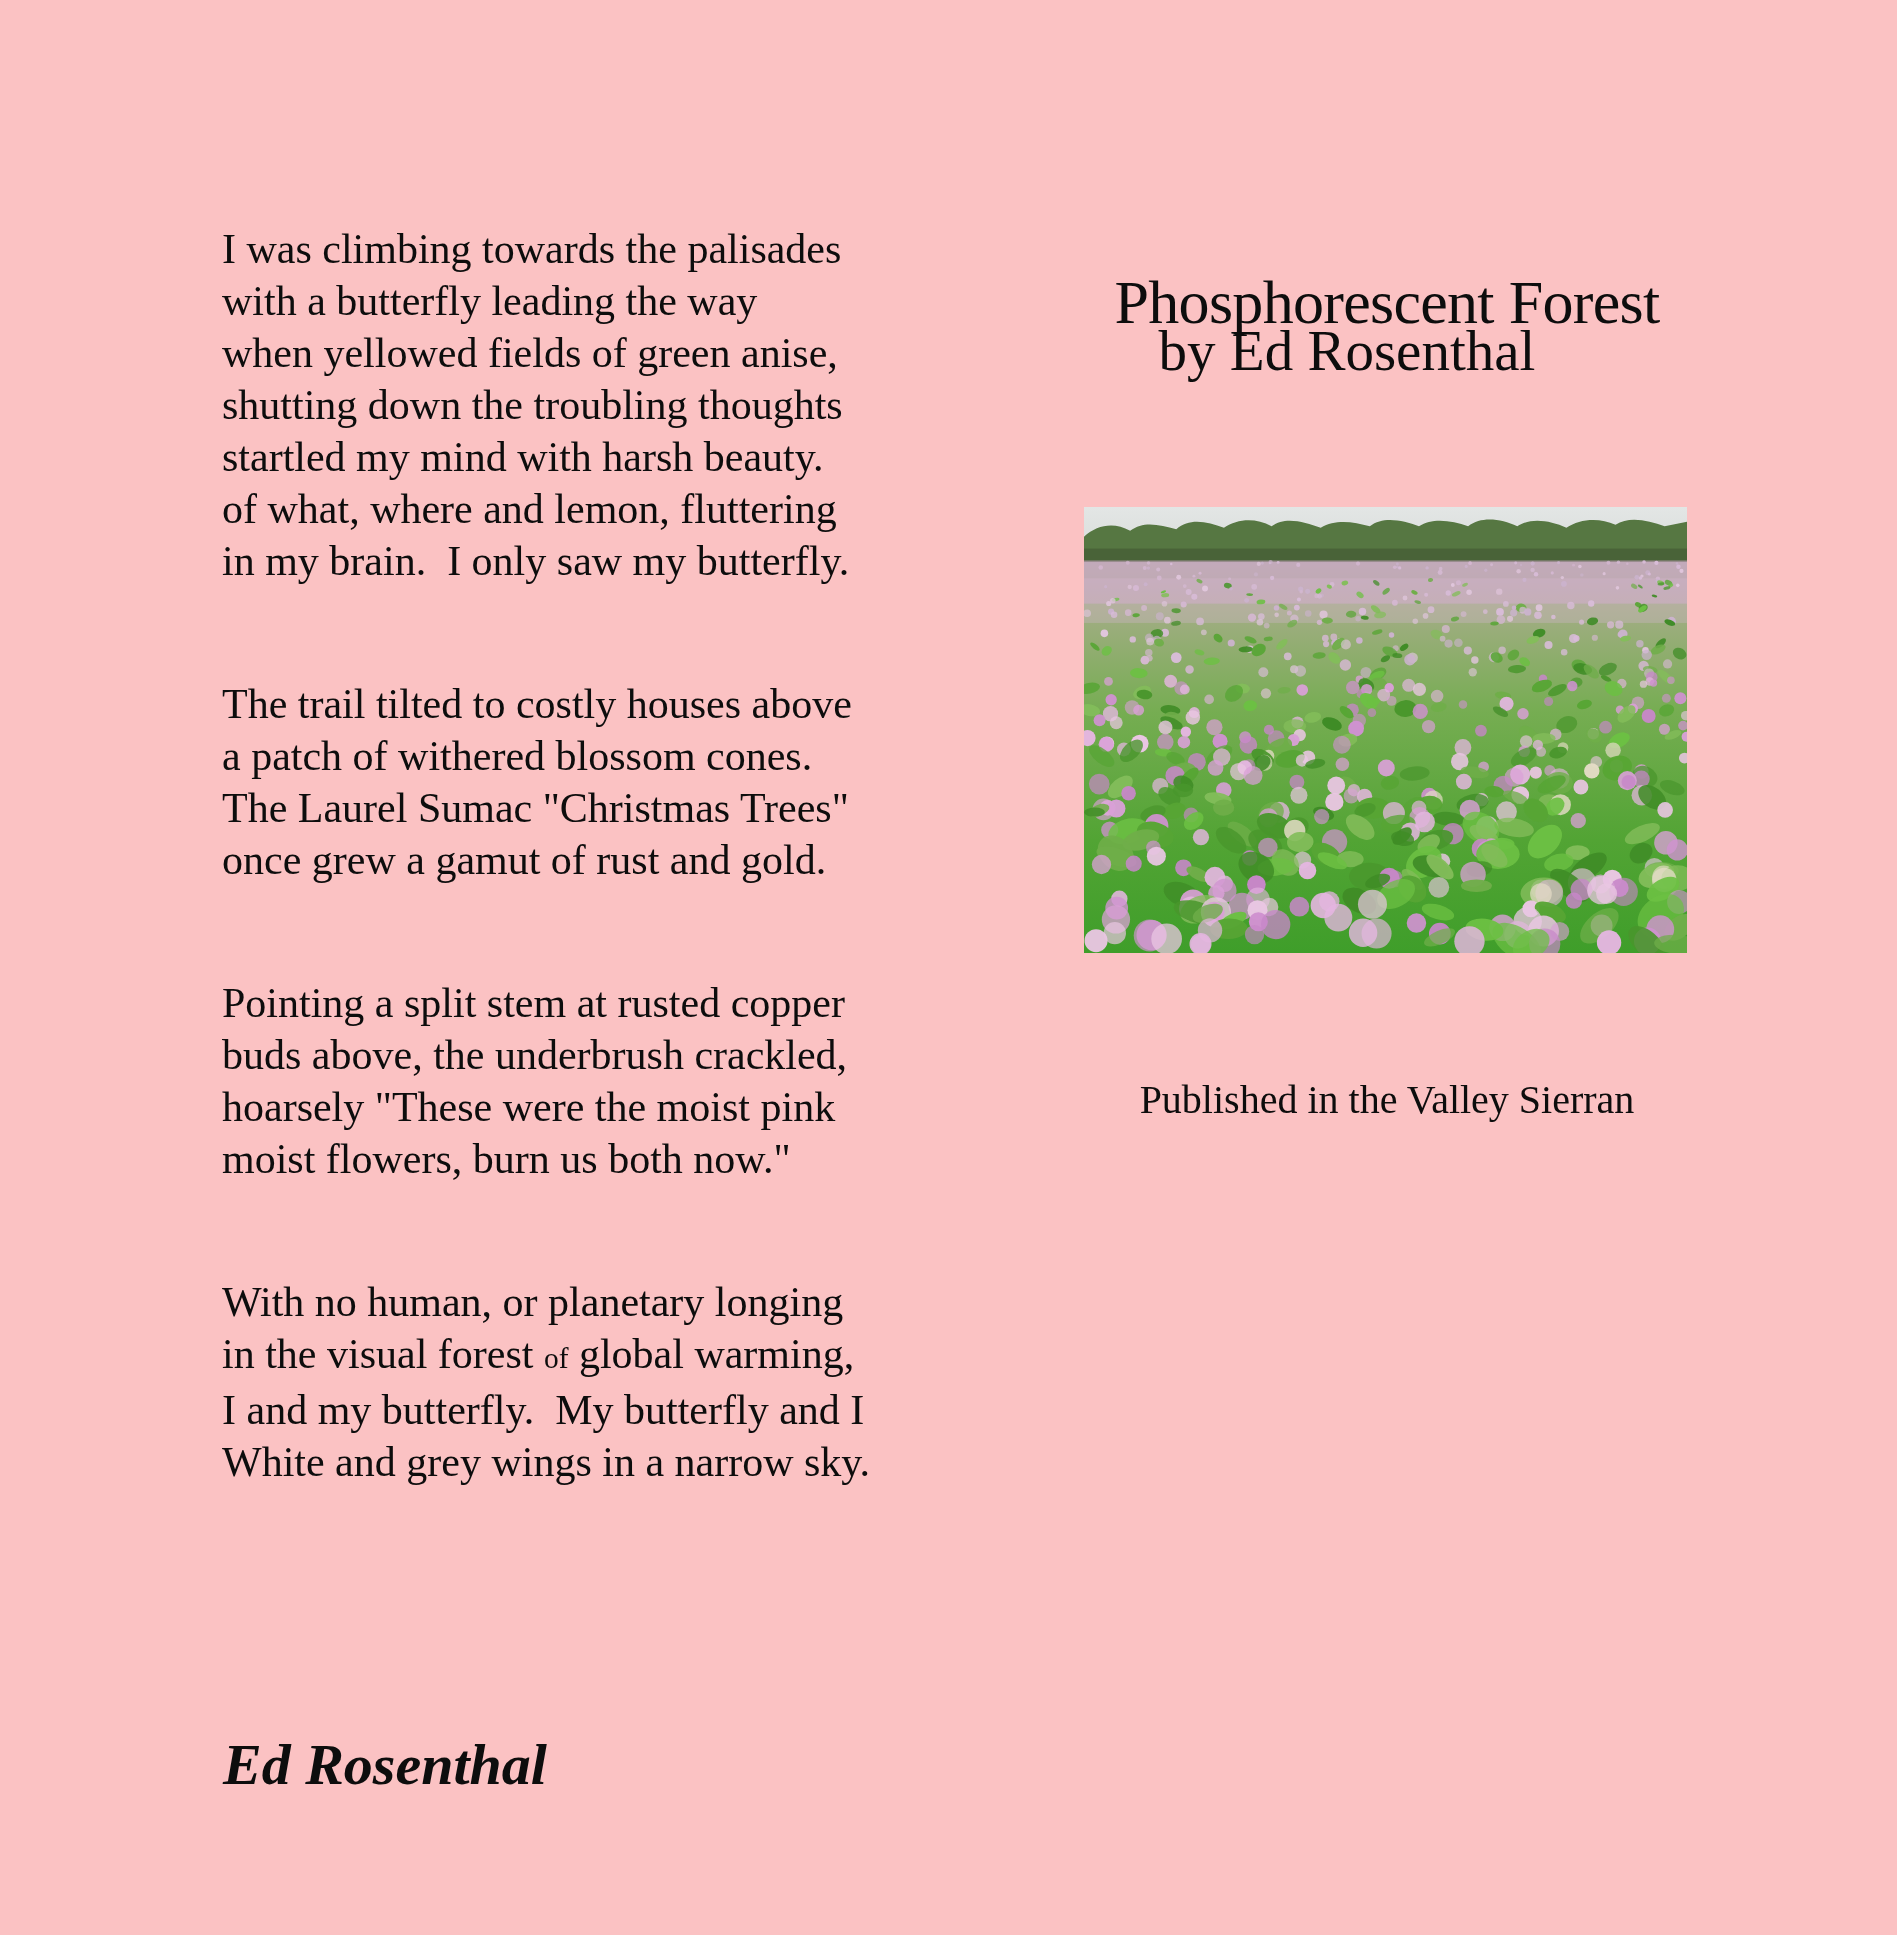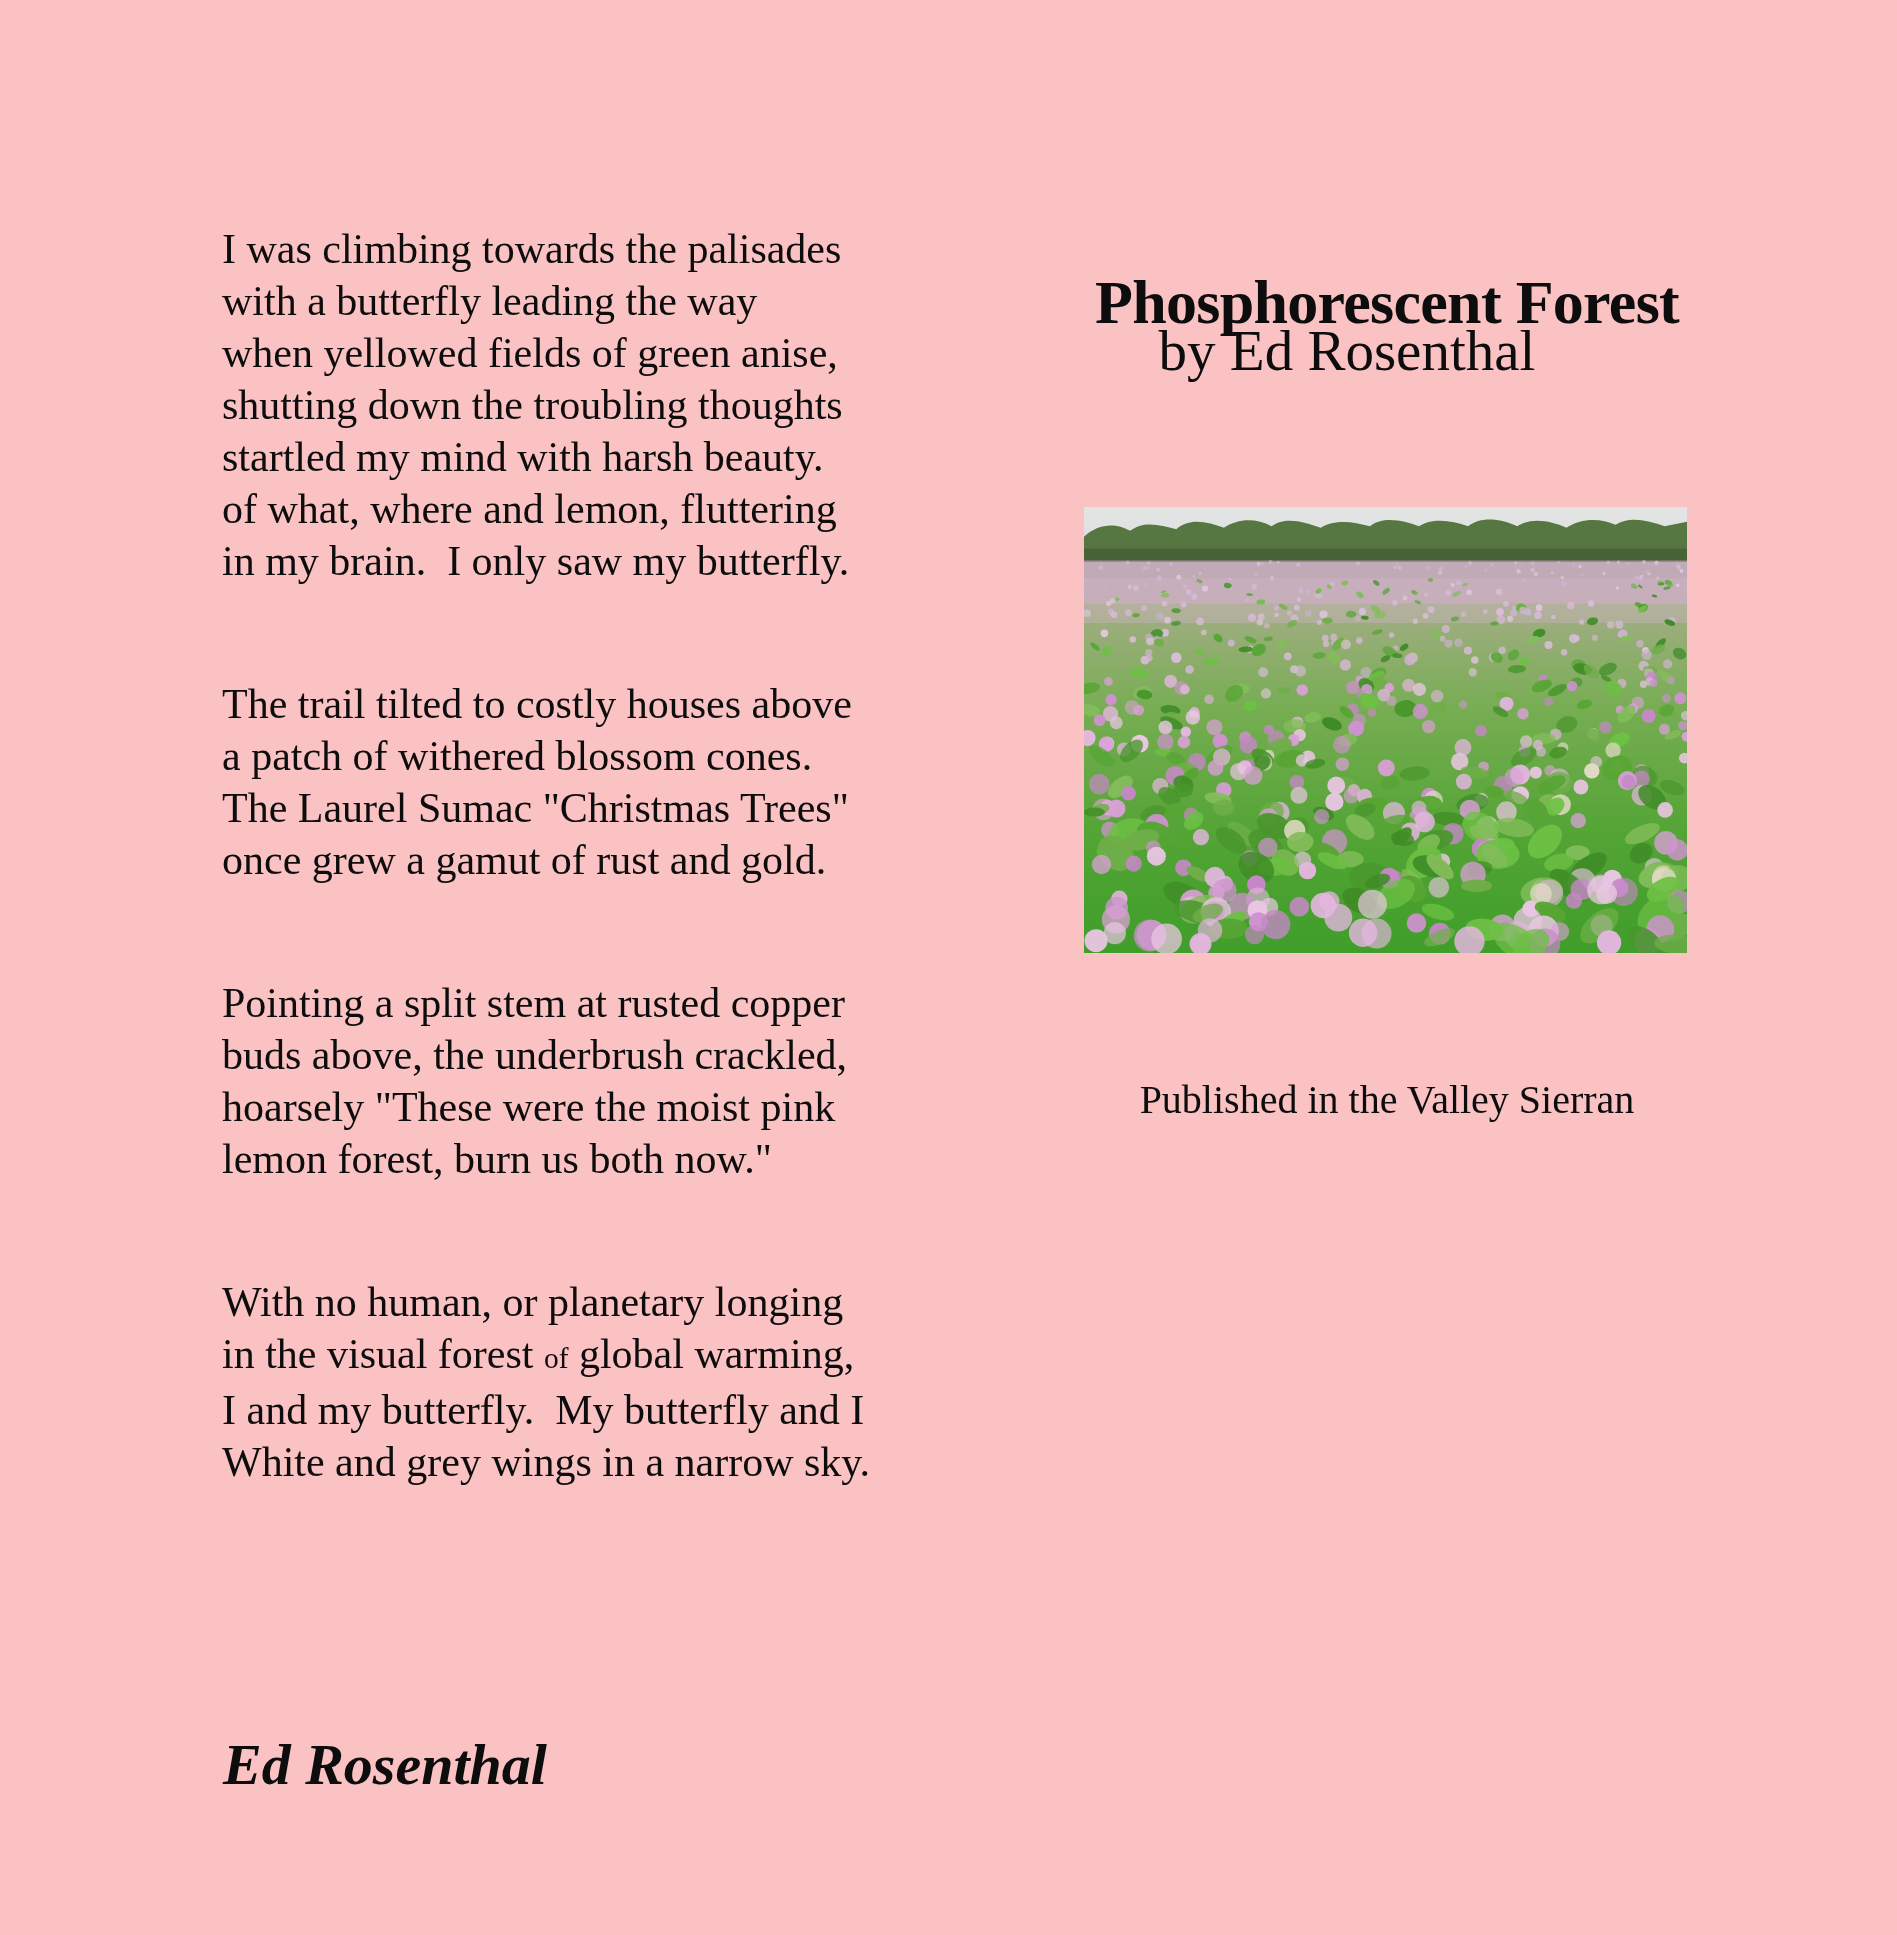--- a/index.html
+++ b/index.html
@@ -15,21 +15,21 @@
     font-size:42px;line-height:52px;letter-spacing:0px;
   }
   .stanza{margin:0 0 91px 0;}
   .stanza:last-child{margin-bottom:0;}
   .line{white-space:pre-wrap;}
   .small-word{font-size:0.70em;}
 
   
   #title{
     left:1071px;top:239px;width:632px;text-align:center;
-    font-size:62px;line-height:1.05;font-weight:bold;letter-spacing:-0.7px;margin-top:31px;
+    font-size:62px;line-height:1.05;font-weight:normal;letter-spacing:-0.7px;margin-top:31px;
   }
   #byline{
     left:1031px;top:321px;width:632px;text-align:center;
     font-size:57px;line-height:1.05;font-weight:normal;
   }
   #photo{
     left:1084px;top:507px;width:603px;height:446px;margin:0;
   }
   #photo svg{display:block;width:603px;height:446px;}
   #published{
@@ -59,21 +59,21 @@
     <div class="stanza">
       <div class="line">The trail tilted to costly houses above</div>
       <div class="line">a patch of withered blossom cones.</div>
       <div class="line">The Laurel Sumac "Christmas Trees"</div>
       <div class="line">once grew a gamut of rust and gold.</div>
     </div>
     <div class="stanza">
       <div class="line">Pointing a split stem at rusted copper</div>
       <div class="line">buds above, the underbrush crackled,</div>
       <div class="line">hoarsely "These were the moist pink</div>
-      <div class="line">lemon forest, burn us both now."</div>
+      <div class="line">moist flowers, burn us both now."</div>
     </div>
     <div class="stanza">
       <div class="line">With no human, or planetary longing</div>
       <div class="line"><span>in the visual forest </span><span class="small-word">of</span><span> global warming,</span></div>
       <div class="line">I and my butterfly.  My butterfly and I</div>
       <div class="line">White and grey wings in a narrow sky.</div>
     </div>
   </div>
 
 <h1 id="title" class="abs">Phosphorescent Forest</h1>

